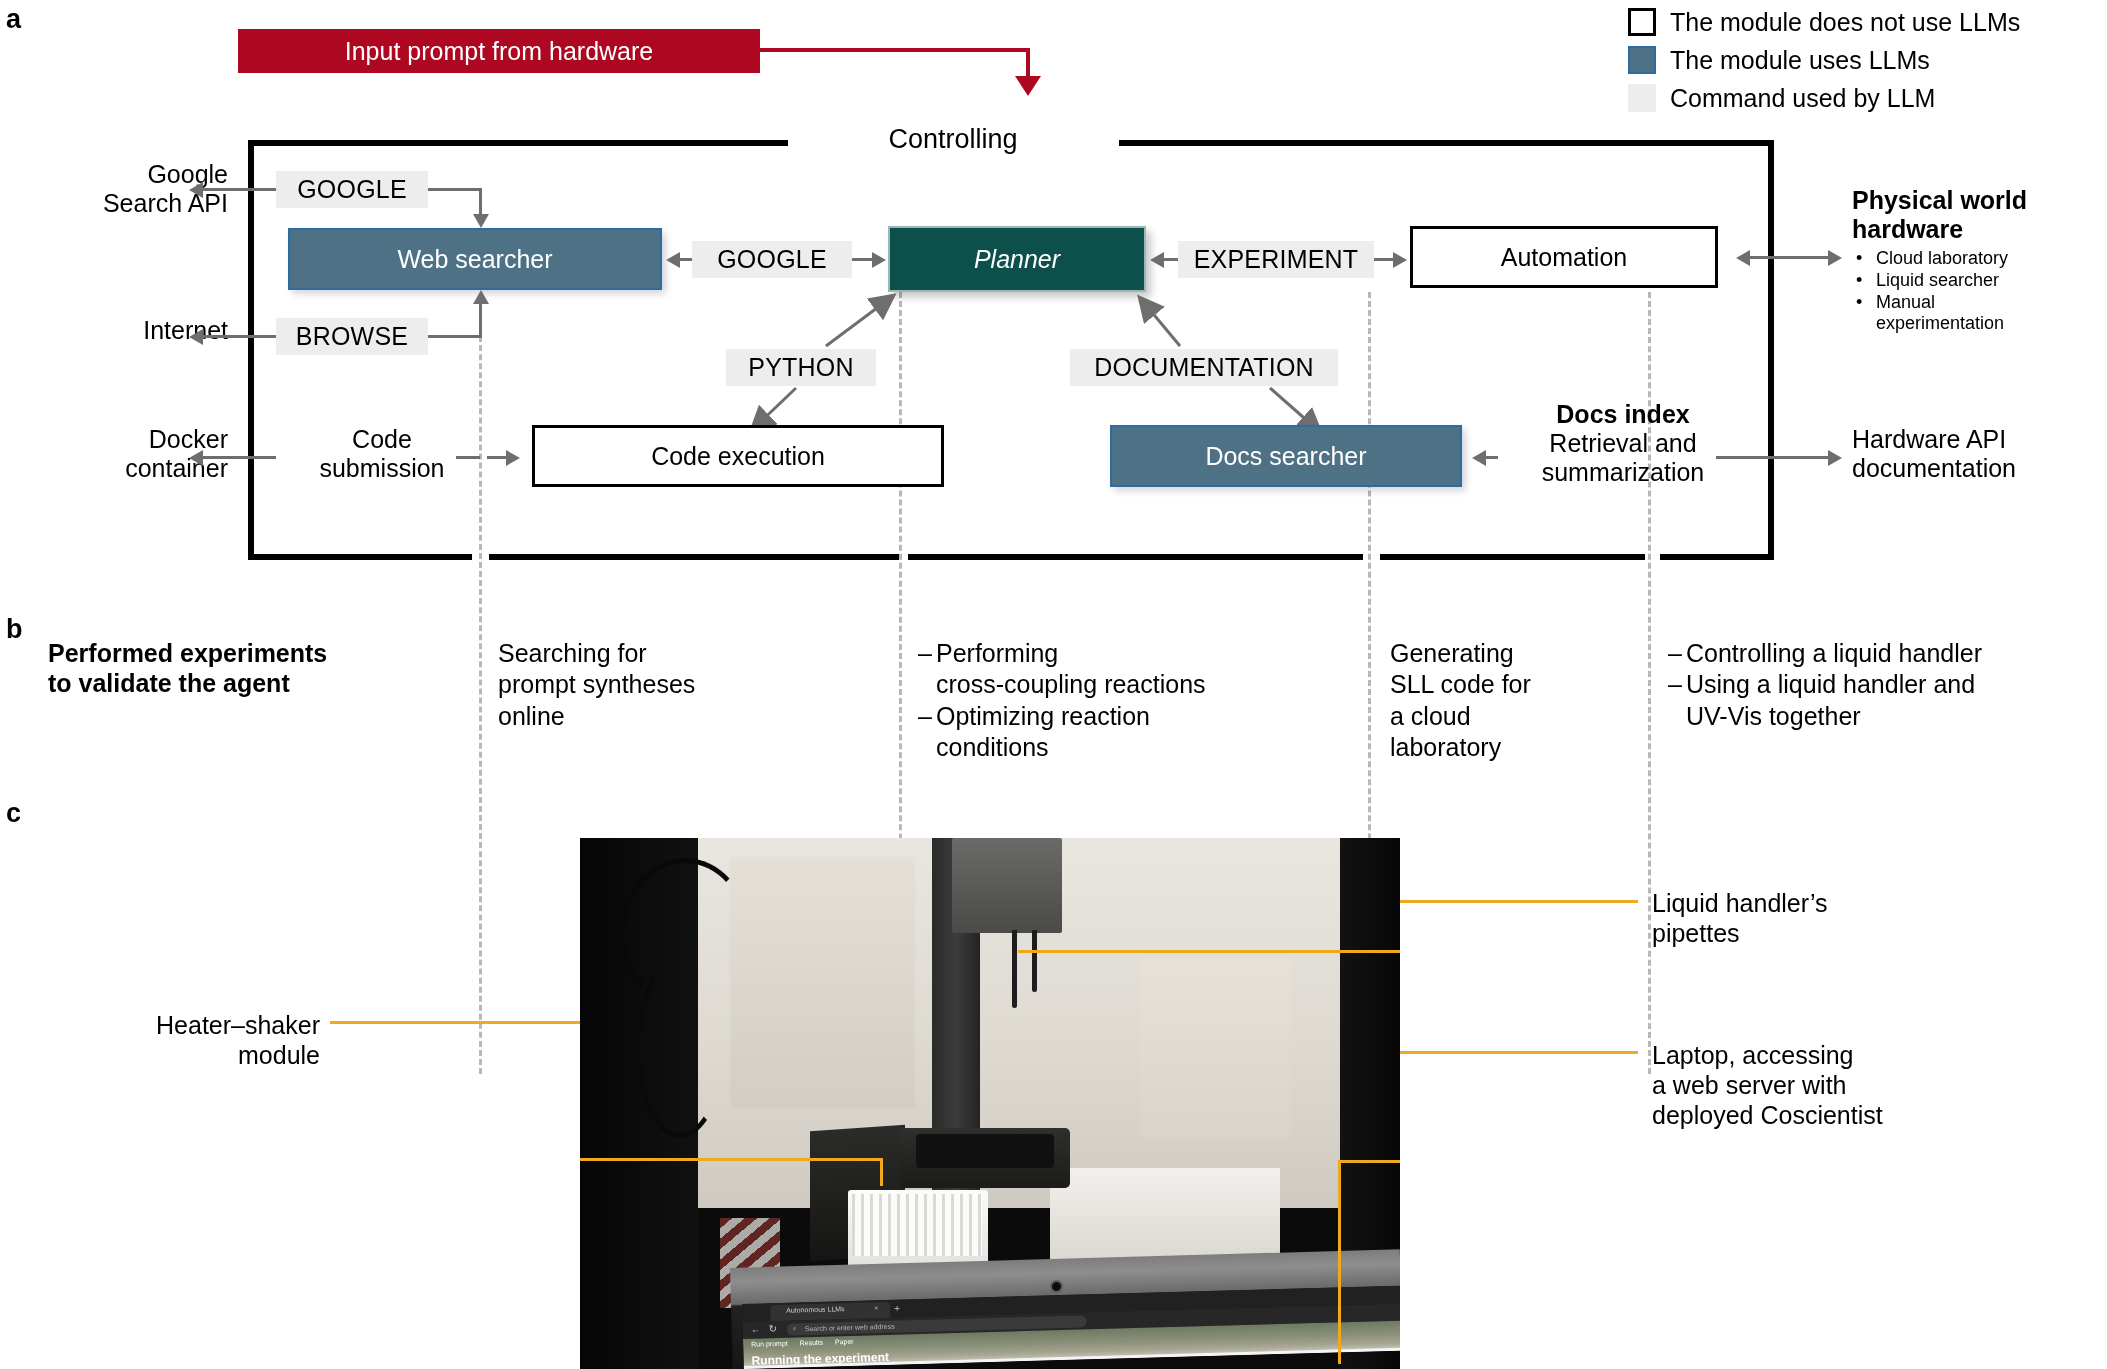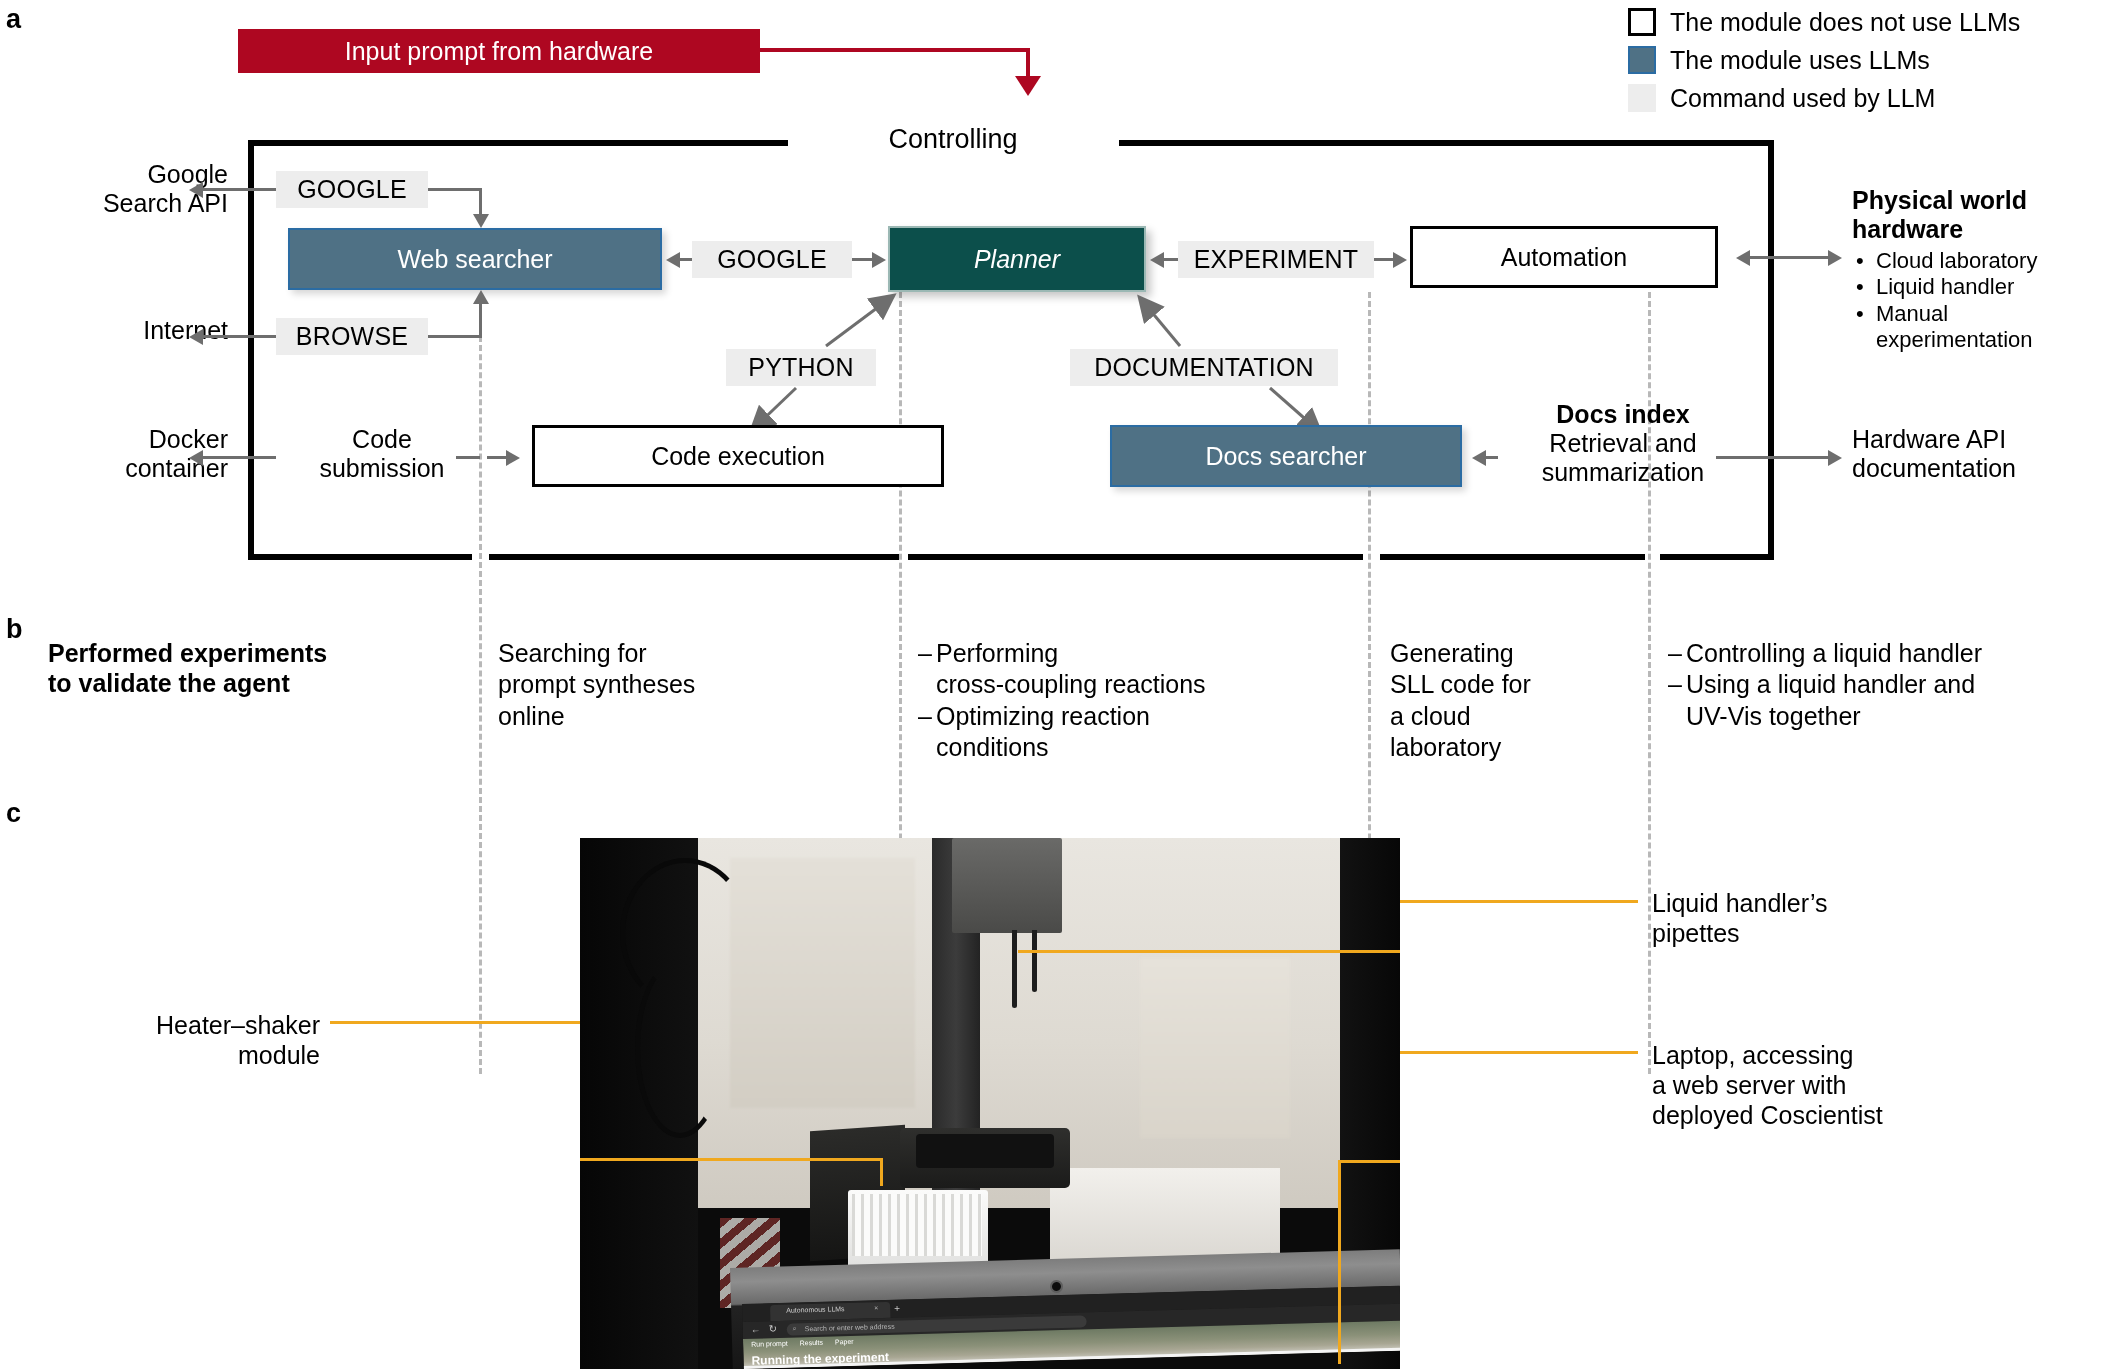--- a/index.html
+++ b/index.html
@@ -121,21 +121,21 @@
     left: 1498px; top: 400px; width: 250px; text-align: center;
   }
   #lbl-docs-index .bold { font-weight: bold; }
 
   #physical-world { left: 1852px; top: 186px; width: 256px; }
   #physical-world .pw-title { font-weight: bold; font-size: 25px; line-height: 1.15; }
   #physical-world ul {
     margin: 4px 0 0 0; padding: 0 0 0 20px; list-style: none;
   }
   #physical-world li {
-    font-size: 22px; line-height: 1.18; position: relative;
+    font-size: 18px; line-height: 1.18; position: relative;
     padding-left: 4px; margin-bottom: 1px;
   }
   #physical-world li::before {
     content: "\2022"; position: absolute; left: -16px;
   }
 
   
   .ln-h { background: #6e6e6e; height: 3px; }
   .ln-v { background: #6e6e6e; width: 3px; }
   .ah-l, .ah-r { width: 0; height: 0; border-top: 8px solid transparent; border-bottom: 8px solid transparent; }
@@ -388,21 +388,21 @@
 <div class="abs ah-l" style="left:1736px;top:250px;"></div>
 <div class="abs ln-h" style="left:1748px;top:256px;width:86px;"></div>
 <div class="abs ah-r" style="left:1828px;top:250px;"></div>
 <div class="abs" id="physical-world">
   <div class="pw-title">
     <span>Physical world</span><br>
     <span>hardware</span>
   </div>
   <ul>
     <li>Cloud laboratory</li>
-    <li>Liquid handler</li>
+    <li>Liquid searcher</li>
     <li>
       <span>Manual</span><br>
       <span>experimentation</span>
     </li>
   </ul>
 </div>
 
 <div class="abs ext-label" id="lbl-internet">Internet</div>
 <div class="abs ah-l" style="left:189px;top:329px;"></div>
 <div class="abs ln-h" style="left:202px;top:335px;width:76px;"></div>

